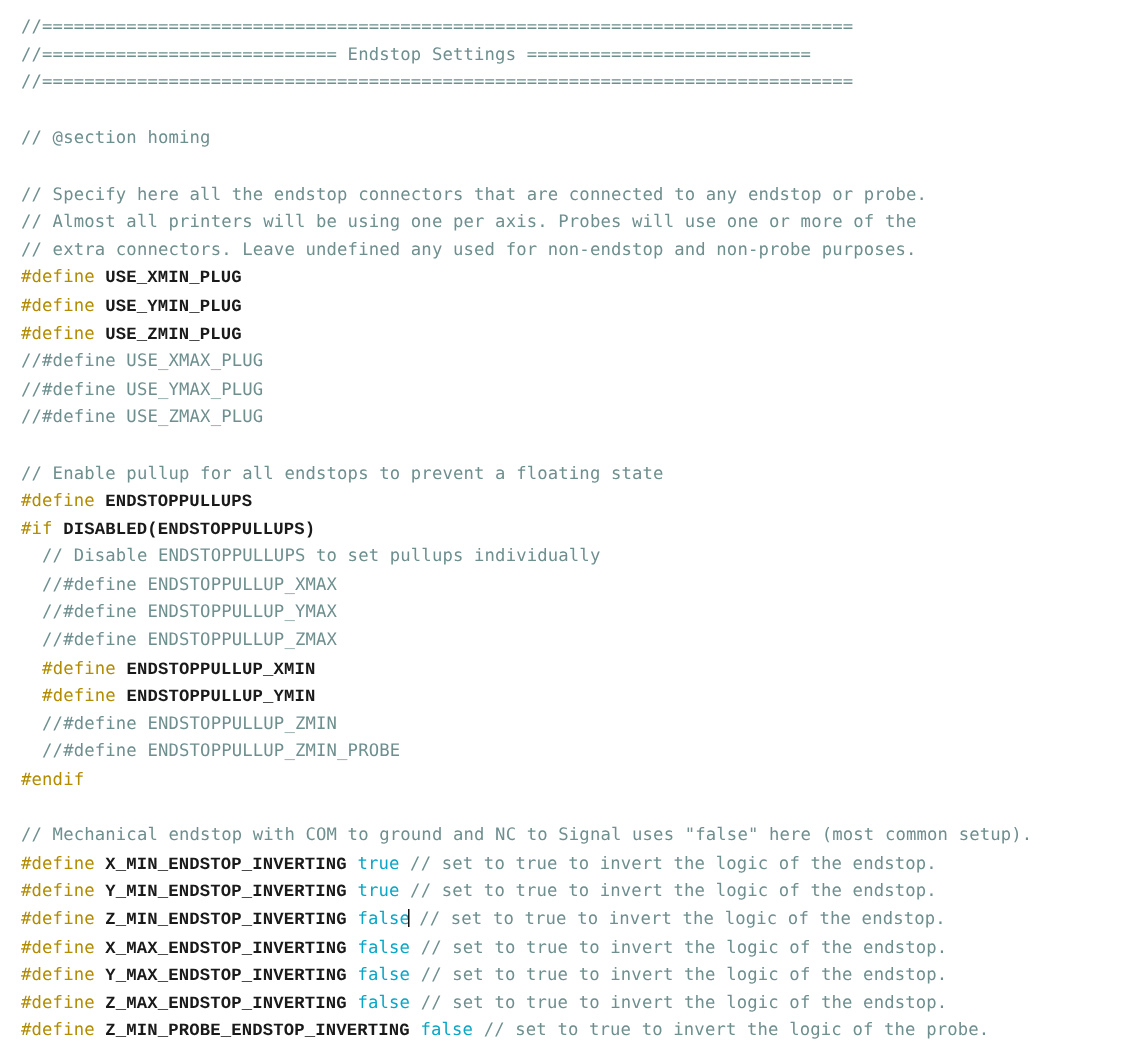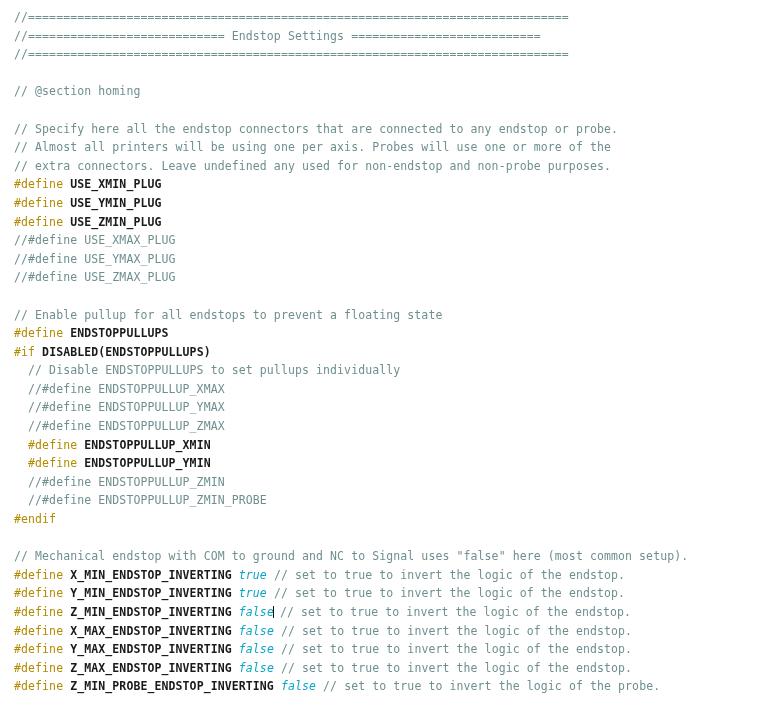--- a/index.html
+++ b/index.html
@@ -19,22 +19,22 @@
     line-height: 18.6px;
     white-space: pre;
     letter-spacing: 0.1px;
   }
   .line {
     height: 18.6px;
     white-space: pre;
   }
   .cmt     { color: #6f8f8f; }
   .pre     { color: #b28b00; }
-  .id      { color: #1a1a1a; font-weight: bold; }
-  .kw      { color: #0aa6c7; font-style: italic; }
+  .id      { color: #1a1a1a; font-weight: bold; font-family: Liberation Mono, monospace; }
+  .kw      { color: #0aa6c7; }
   .plain   { color: #333333; }
   .caret {
     display: inline-block;
     width: 1px;
     height: 12px;
     background: #111;
     vertical-align: -2px;
     margin: 0 -1px;
   }
 </style>

